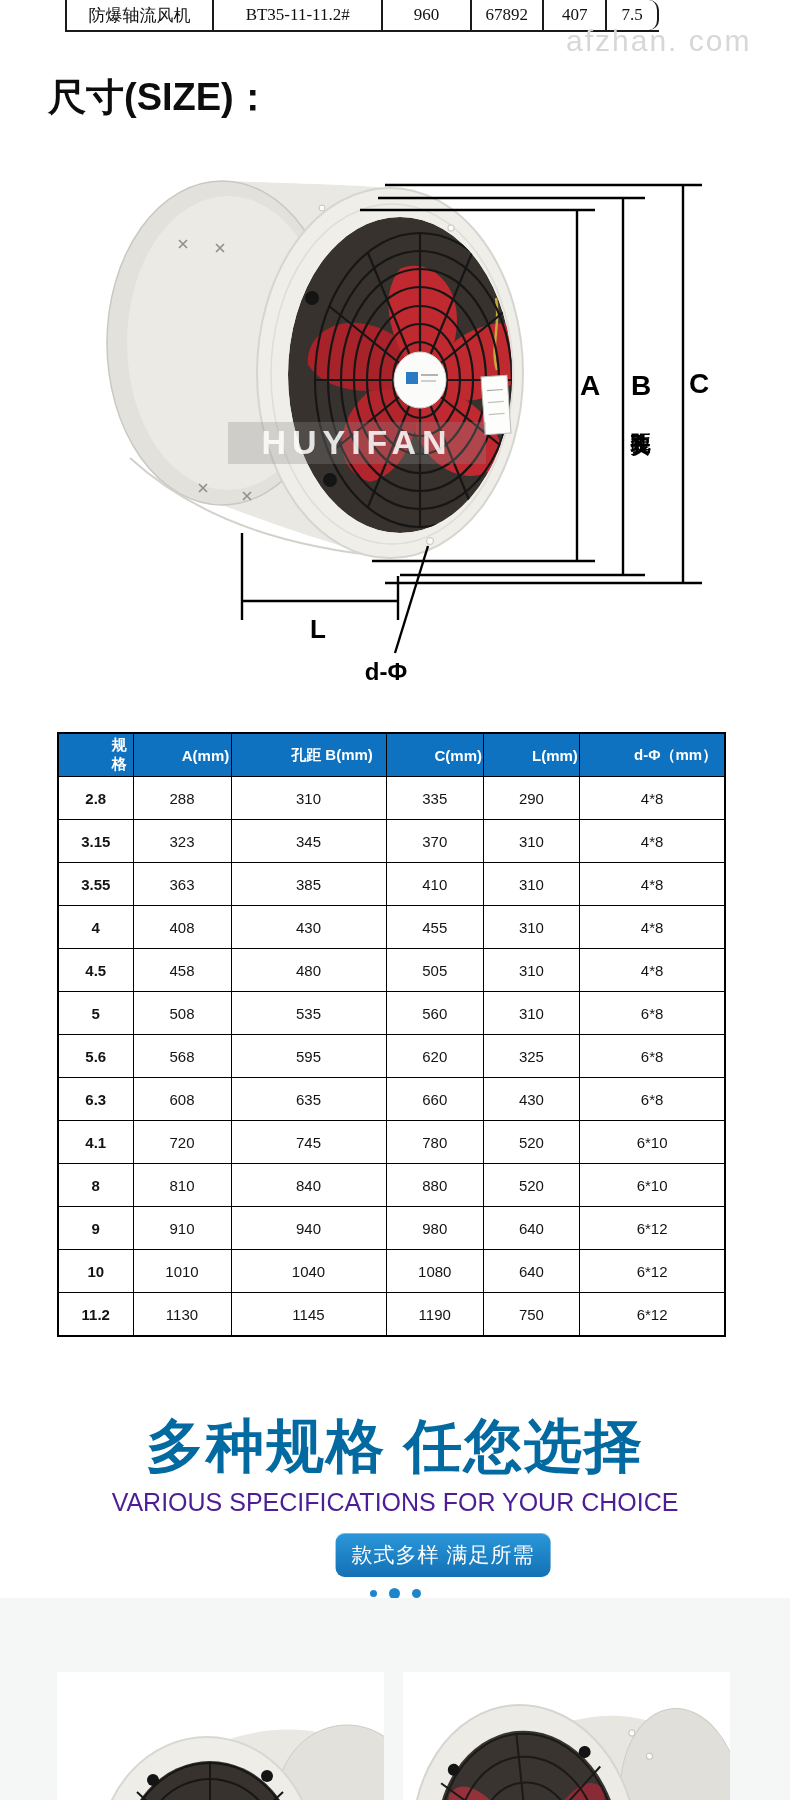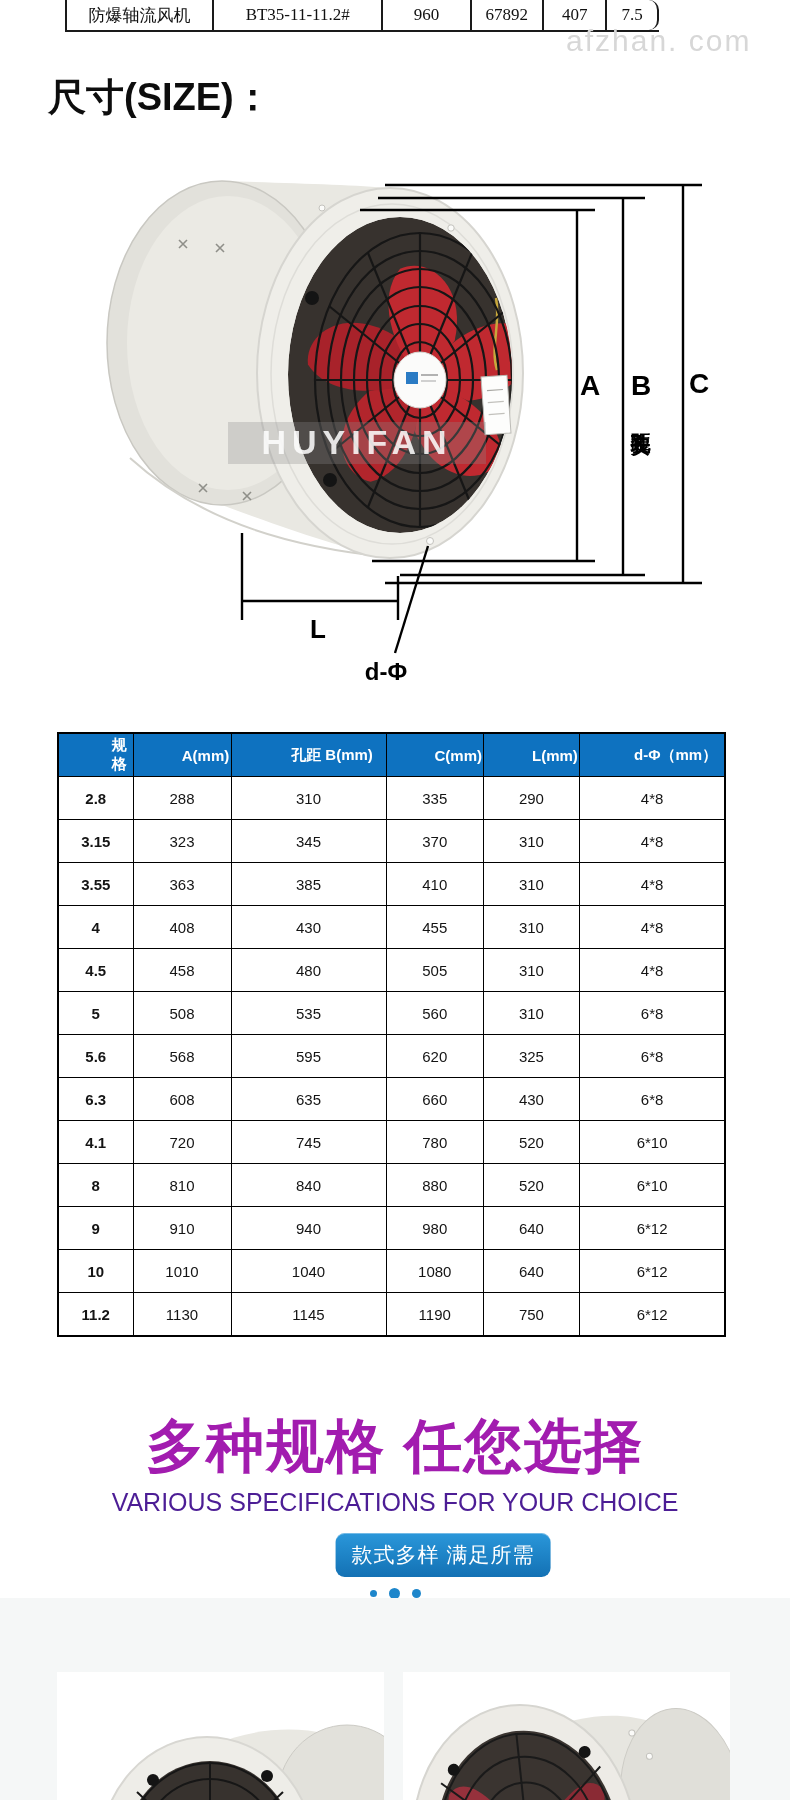--- a/index.html
+++ b/index.html
@@ -25,21 +25,21 @@
   .spec-table{position:absolute;left:57px;top:732px;border-collapse:collapse;table-layout:fixed;
               border:2px solid #000;}
   .spec-table th{background:#0e72c0;color:#fff;font-size:15px;font-weight:700;height:40px;
               border:1px solid #000;text-align:center;padding-left:48px;}
   .spec-table td{background:#fff;color:#141414;font-size:15px;height:40px;border:1px solid #000;
               text-align:center;}
   .spec-table td:first-child{font-weight:700;}
 
   
   .promo-title{position:absolute;left:0;top:1408px;width:790px;text-align:center;font-size:58px;
-              font-weight:900;color:#a21caf;letter-spacing:2px;white-space:nowrap;}
+              font-weight:900;color:#0369a1;letter-spacing:2px;white-space:nowrap;}
   .promo-sub{position:absolute;left:0;top:1488px;width:790px;text-align:center;font-size:25px;
               color:#4c1d95;letter-spacing:0px;white-space:nowrap;}
   .promo-badge{position:absolute;left:50%;transform:translateX(-50%);top:1533px;
               padding:8px 16px;border-radius:9px;color:#fff;font-size:21px;letter-spacing:1px;
               background:linear-gradient(#2a97da,#1371b4);box-shadow:inset 0 1px 0 rgba(255,255,255,.35);
               white-space:nowrap;margin-left:48px;}
   .dots{position:absolute;left:0;top:1588px;width:790px;display:flex;justify-content:center;
               align-items:center;gap:12px;}
   .dots .dot{border-radius:50%;background:#1d86cb;}
   .dots .d1{width:7px;height:7px;}

